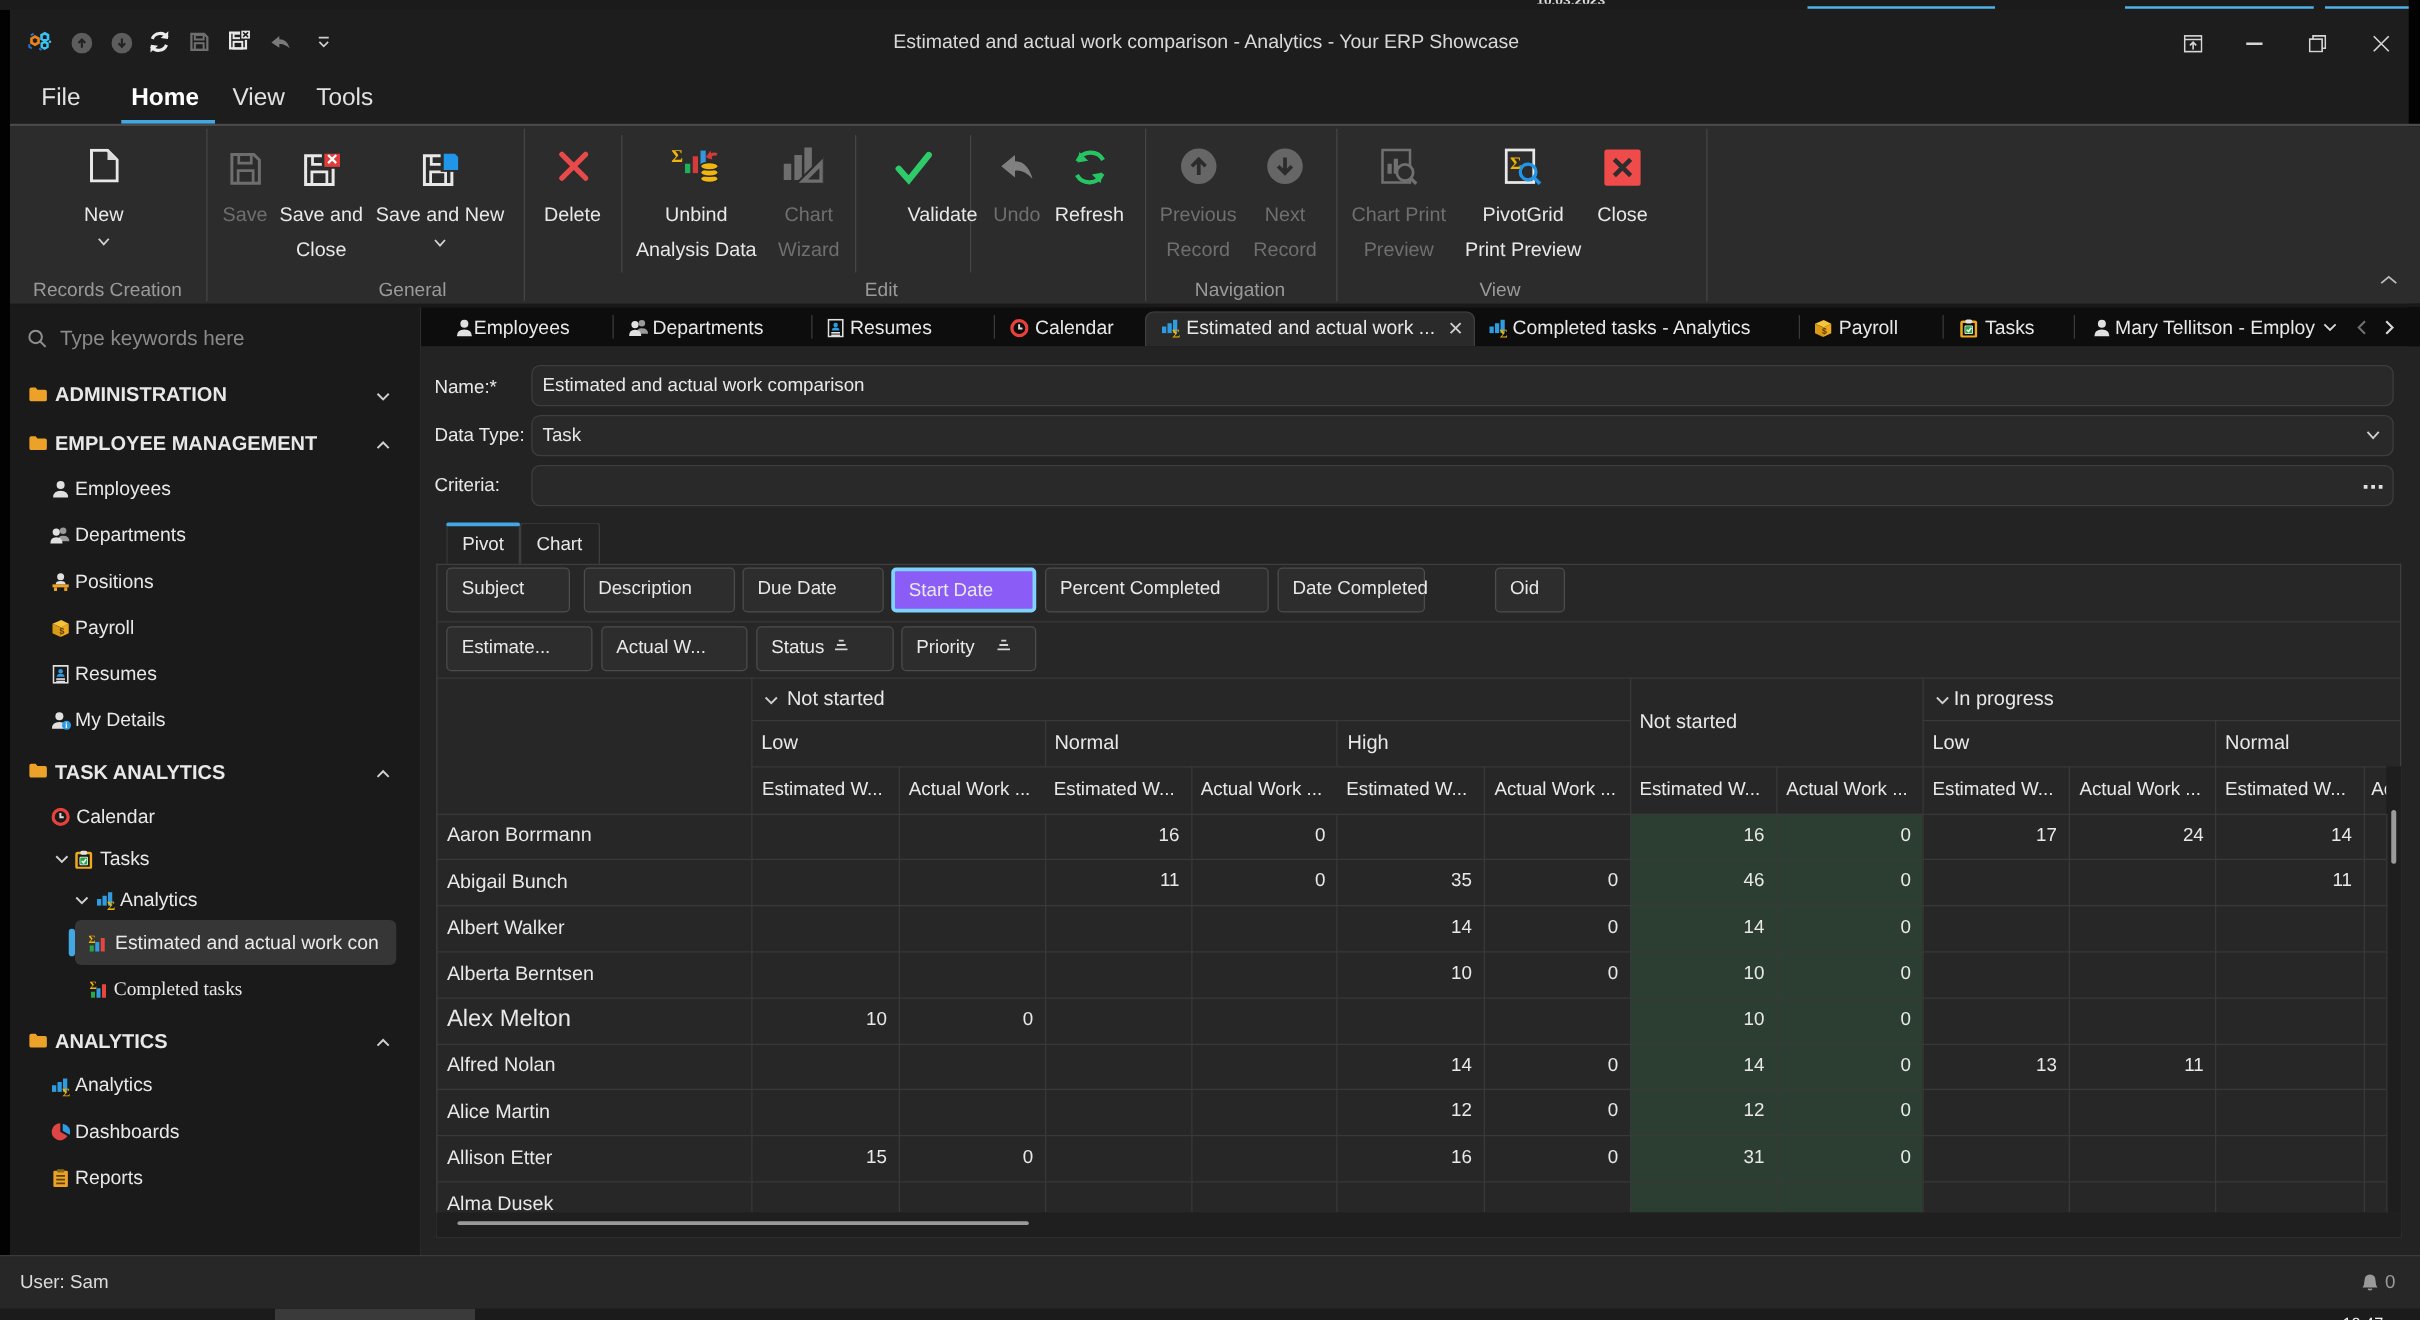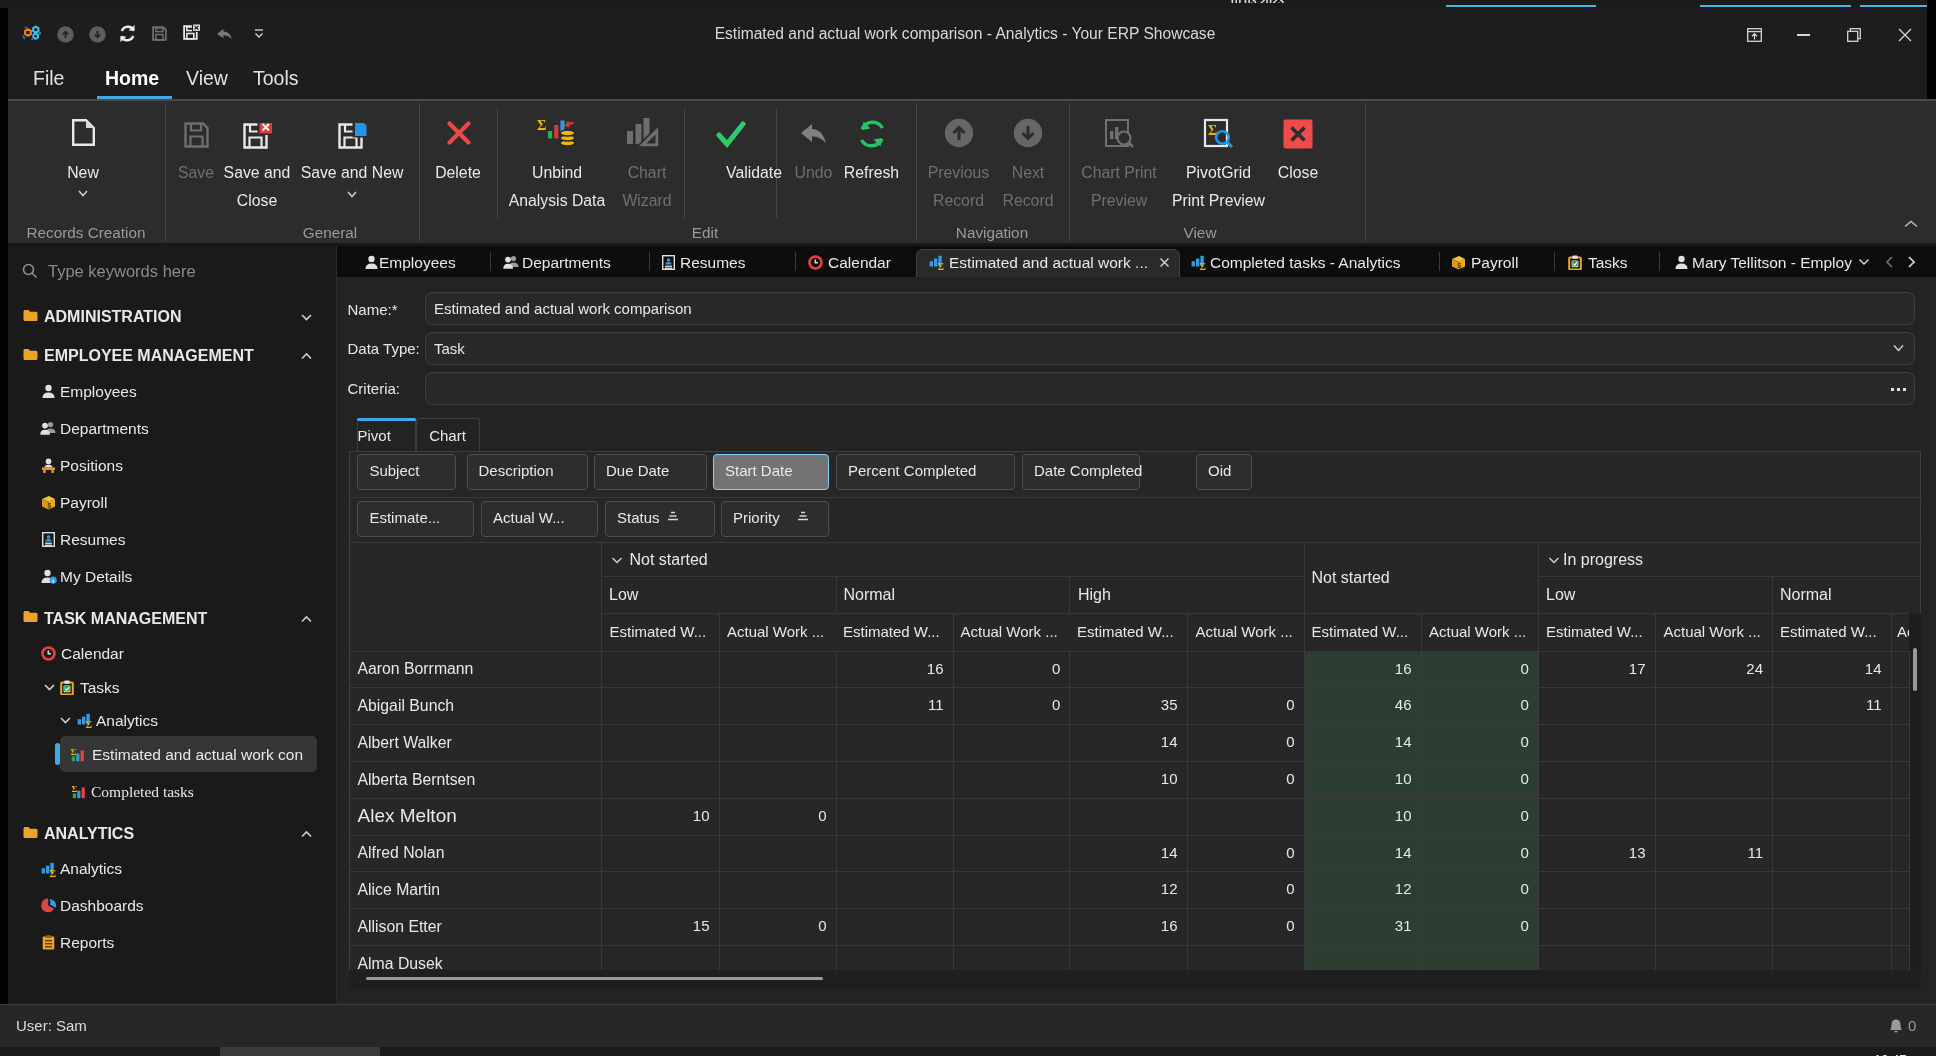--- a/index.html
+++ b/index.html
@@ -261,21 +261,21 @@
 <svg style="position:absolute;left:41px;top:569px" width="16" height="15" viewBox="0 0 16 15">
     <circle cx="6.5" cy="4" r="3.2" fill="#e0e0e0"></circle>
     <path d="M0.5 14 Q0.5 8.5 6.5 8.5 Q12.5 8.5 12.5 14 Z" fill="#e0e0e0"></path>
     <circle cx="12.2" cy="11.2" r="3.6" fill="#2f9be0"></circle>
     <text x="12.2" y="13.8" font-size="6.5" font-weight="700" fill="#fff" text-anchor="middle" font-family="Liberation Serif,serif">i</text>
   </svg>
 <div style="position:absolute;left:60px;top:566.9px;font-size:15.5px;line-height:19.2px;color:#e8e8e8;font-weight:400;white-space:nowrap;">My Details</div>
 <svg style="position:absolute;left:23px;top:610px" width="15" height="13" viewBox="0 0 15 13">
     <path d="M0.5 2.5 Q0.5 1 2 1 H5.5 L7 2.8 H13 Q14.5 2.8 14.5 4.3 V10.5 Q14.5 12 13 12 H2 Q0.5 12 0.5 10.5 Z" fill="#eca229"></path>
   </svg>
-<div style="position:absolute;left:44px;top:608.6px;font-size:16px;line-height:19.8px;color:#e8e8e8;font-weight:700;white-space:nowrap;">TASK MANAGEMENT</div>
+<div style="position:absolute;left:44px;top:608.6px;font-size:16px;line-height:19.8px;color:#e8e8e8;font-weight:700;white-space:nowrap;">TASK ANALYTICS</div>
 <svg style="position:absolute;left:300px;top:614.5px" width="13" height="9" viewBox="0 0 13 9">
     <path d="M2 6.5 L6.5 2 L11 6.5" fill="none" stroke="#cfcfcf" stroke-width="1.6"></path>
   </svg>
 <svg style="position:absolute;left:41px;top:646px" width="15" height="15" viewBox="0 0 15 15">
     <circle cx="7.5" cy="7.5" r="6" fill="none" stroke="#e8413c" stroke-width="2.6"></circle>
     <path d="M7.3 4.4 V7.7 H10" fill="none" stroke="#d8d8d8" stroke-width="1.6"></path>
   </svg>
 <div style="position:absolute;left:61px;top:643.9px;font-size:15.5px;line-height:19.2px;color:#e8e8e8;font-weight:400;white-space:nowrap;">Calendar</div>
 <svg style="position:absolute;left:43px;top:683px" width="13" height="9" viewBox="0 0 13 9">
     <path d="M2 2 L6.5 6.5 L11 2" fill="none" stroke="#cfcfcf" stroke-width="1.6"></path>
@@ -435,34 +435,34 @@
       <path d="M2 2.5 L6.5 7.5 L11 2.5" fill="none" stroke="#cfcfcf" stroke-width="1.5"></path>
     </svg>
   </div>
 <div style="position:absolute;left:347.5px;top:379.7px;font-size:15px;line-height:18.6px;color:#e8e8e8;font-weight:400;white-space:nowrap;">Criteria:</div>
 <div style="position:absolute;left:425px;top:372px;width:1490px;height:33px;background:#292929;border:1px solid #3e3e3e;border-radius:7px;">
     <div style="position:absolute;right:20px;top:15px;width:3px;height:3px;background:#e0e0e0;box-shadow:6px 0 #e0e0e0,12px 0 #e0e0e0;"></div>
   </div>
 <div style="position:absolute;left:357px;top:418px;width:58.5px;height:34px;background:#232323;border:1px solid #3e3e3e;border-bottom:none;border-radius:3px 3px 0 0;"></div>
 <div style="position:absolute;left:357px;top:418px;width:58.5px;height:3px;background:#41a8e3;border-radius:2px;"></div>
 <div style="position:absolute;left:415.5px;top:418px;width:64px;height:34px;background:#232323;border:1px solid #3e3e3e;border-bottom:none;border-radius:3px 3px 0 0;"></div>
-<div style="position:absolute;left:357.5px;top:427.2px;width:58px;text-align:left;font-size:15px;line-height:18.6px;color:#e8e8e8;font-weight:400;white-space:nowrap;">Pivot</div>
+<div style="position:absolute;left:357.5px;top:427.2px;width:58px;text-align:center;font-size:15px;line-height:18.6px;color:#e8e8e8;font-weight:400;white-space:nowrap;">Pivot</div>
 <div style="position:absolute;left:418.5px;top:427.2px;width:58px;text-align:center;font-size:15px;line-height:18.6px;color:#e8e8e8;font-weight:400;white-space:nowrap;">Chart</div>
 <div style="position:absolute;left:348.5px;top:450.5px;width:1572px;height:539px;background:#272727;border:1px solid #3f3f3f;border-bottom:3px solid #474747;"></div>
 <div style="position:absolute;left:348.5px;top:450.5px;width:1572px;height:539px;overflow:hidden;">
     <div style="position:absolute;left:8.9px;top:3.5px;width:99.1px;height:36px;background:#2d2d2d;border:1px solid #4d4d4d;border-radius:4px;">
       <div style="position:absolute;left:11px;top:7px;font-size:15px;color:#e8e8e8;white-space:nowrap;">Subject</div>
     </div>
     <div style="position:absolute;left:118px;top:3.5px;width:121.5px;height:36px;background:#2d2d2d;border:1px solid #4d4d4d;border-radius:4px;">
       <div style="position:absolute;left:11px;top:7px;font-size:15px;color:#e8e8e8;white-space:nowrap;">Description</div>
     </div>
     <div style="position:absolute;left:245.5px;top:3.5px;width:113.0px;height:36px;background:#2d2d2d;border:1px solid #4d4d4d;border-radius:4px;">
       <div style="position:absolute;left:11px;top:7px;font-size:15px;color:#e8e8e8;white-space:nowrap;">Due Date</div>
     </div>
-    <div style="position:absolute;left:364.5px;top:3.5px;width:115.5px;height:36px;background:#737373;border:1px solid #7dd3fc;border-radius:4px;">
+    <div style="position:absolute;left:364.5px;top:3.5px;width:115.5px;height:36px;background:#8b5cf6;border:3px solid #7dd3fc;border-radius:4px;">
       <div style="position:absolute;left:11px;top:7px;font-size:15px;color:#e8e8e8;white-space:nowrap;">Start Date</div>
     </div>
     <div style="position:absolute;left:487.5px;top:3.5px;width:178.5px;height:36px;background:#2d2d2d;border:1px solid #4d4d4d;border-radius:4px;">
       <div style="position:absolute;left:11px;top:7px;font-size:15px;color:#e8e8e8;white-space:nowrap;">Percent Completed</div>
     </div>
     <div style="position:absolute;left:673.5px;top:3.5px;width:117.5px;height:36px;background:#2d2d2d;border:1px solid #4d4d4d;border-radius:4px;">
       <div style="position:absolute;left:11px;top:7px;font-size:15px;color:#e8e8e8;white-space:nowrap;">Date Completed</div>
     </div>
     <div style="position:absolute;left:847.5px;top:3.5px;width:56.0px;height:36px;background:#2d2d2d;border:1px solid #4d4d4d;border-radius:4px;">
       <div style="position:absolute;left:11px;top:7px;font-size:15px;color:#e8e8e8;white-space:nowrap;">Oid</div>

